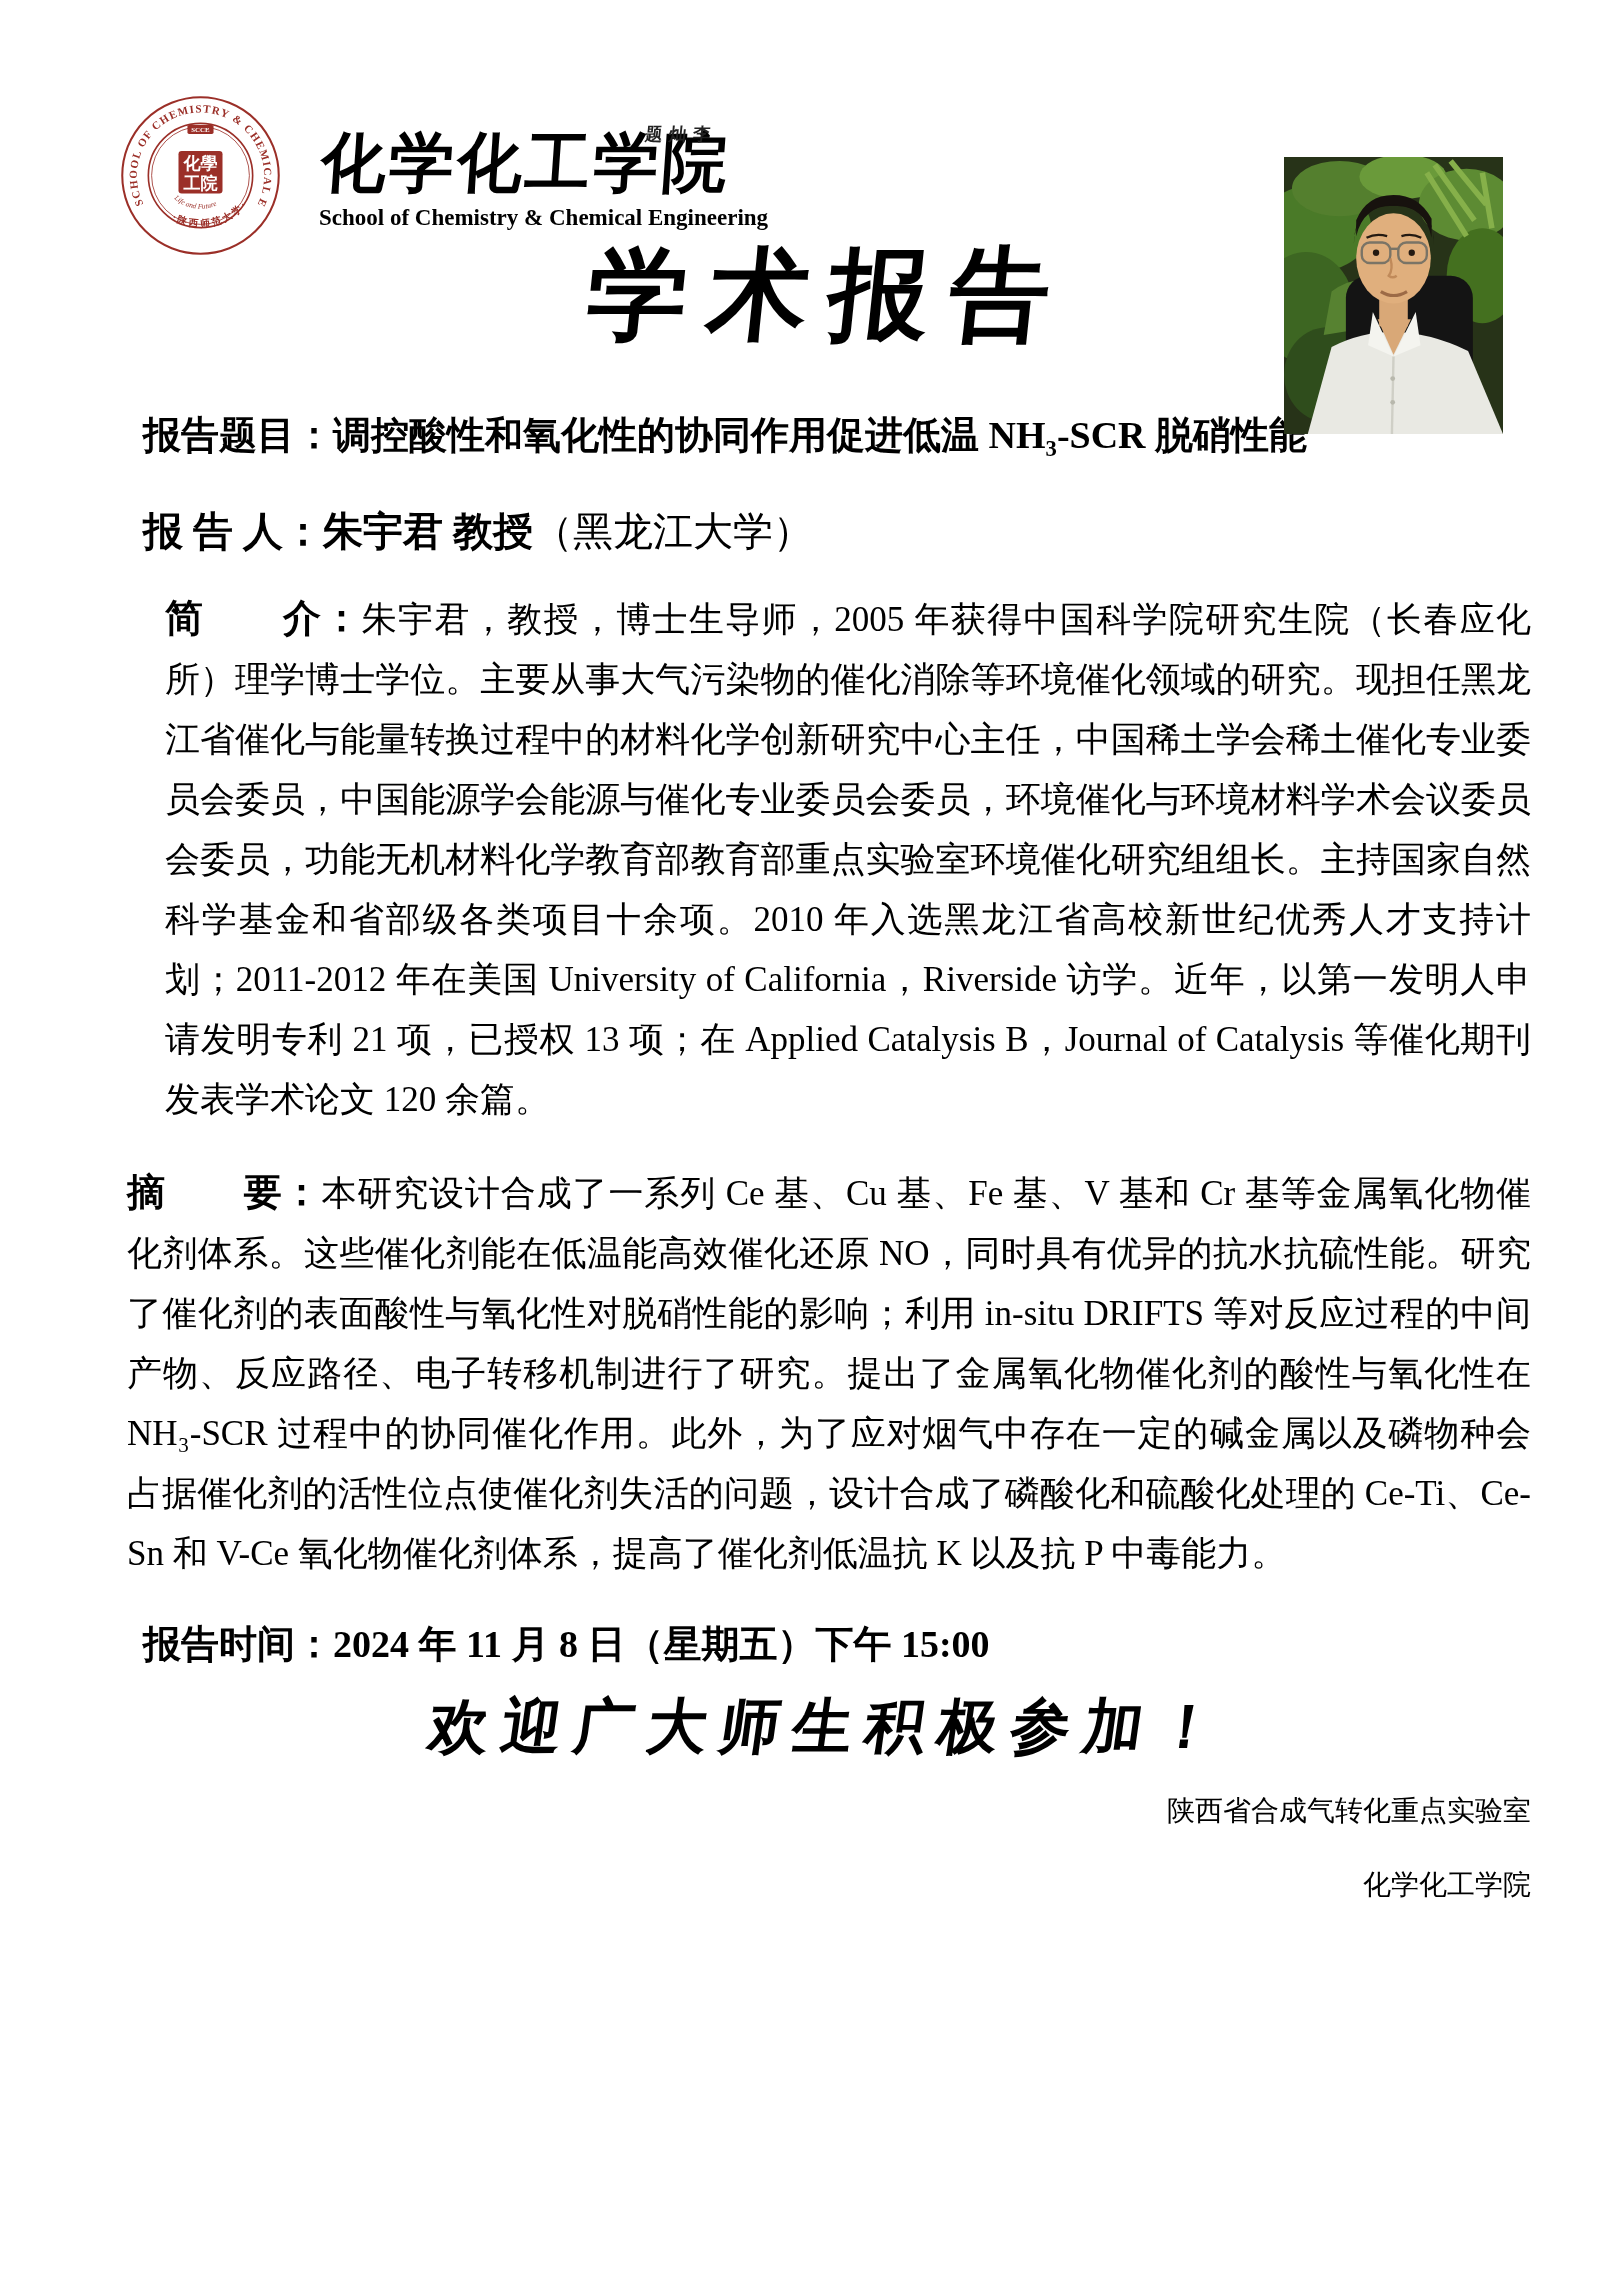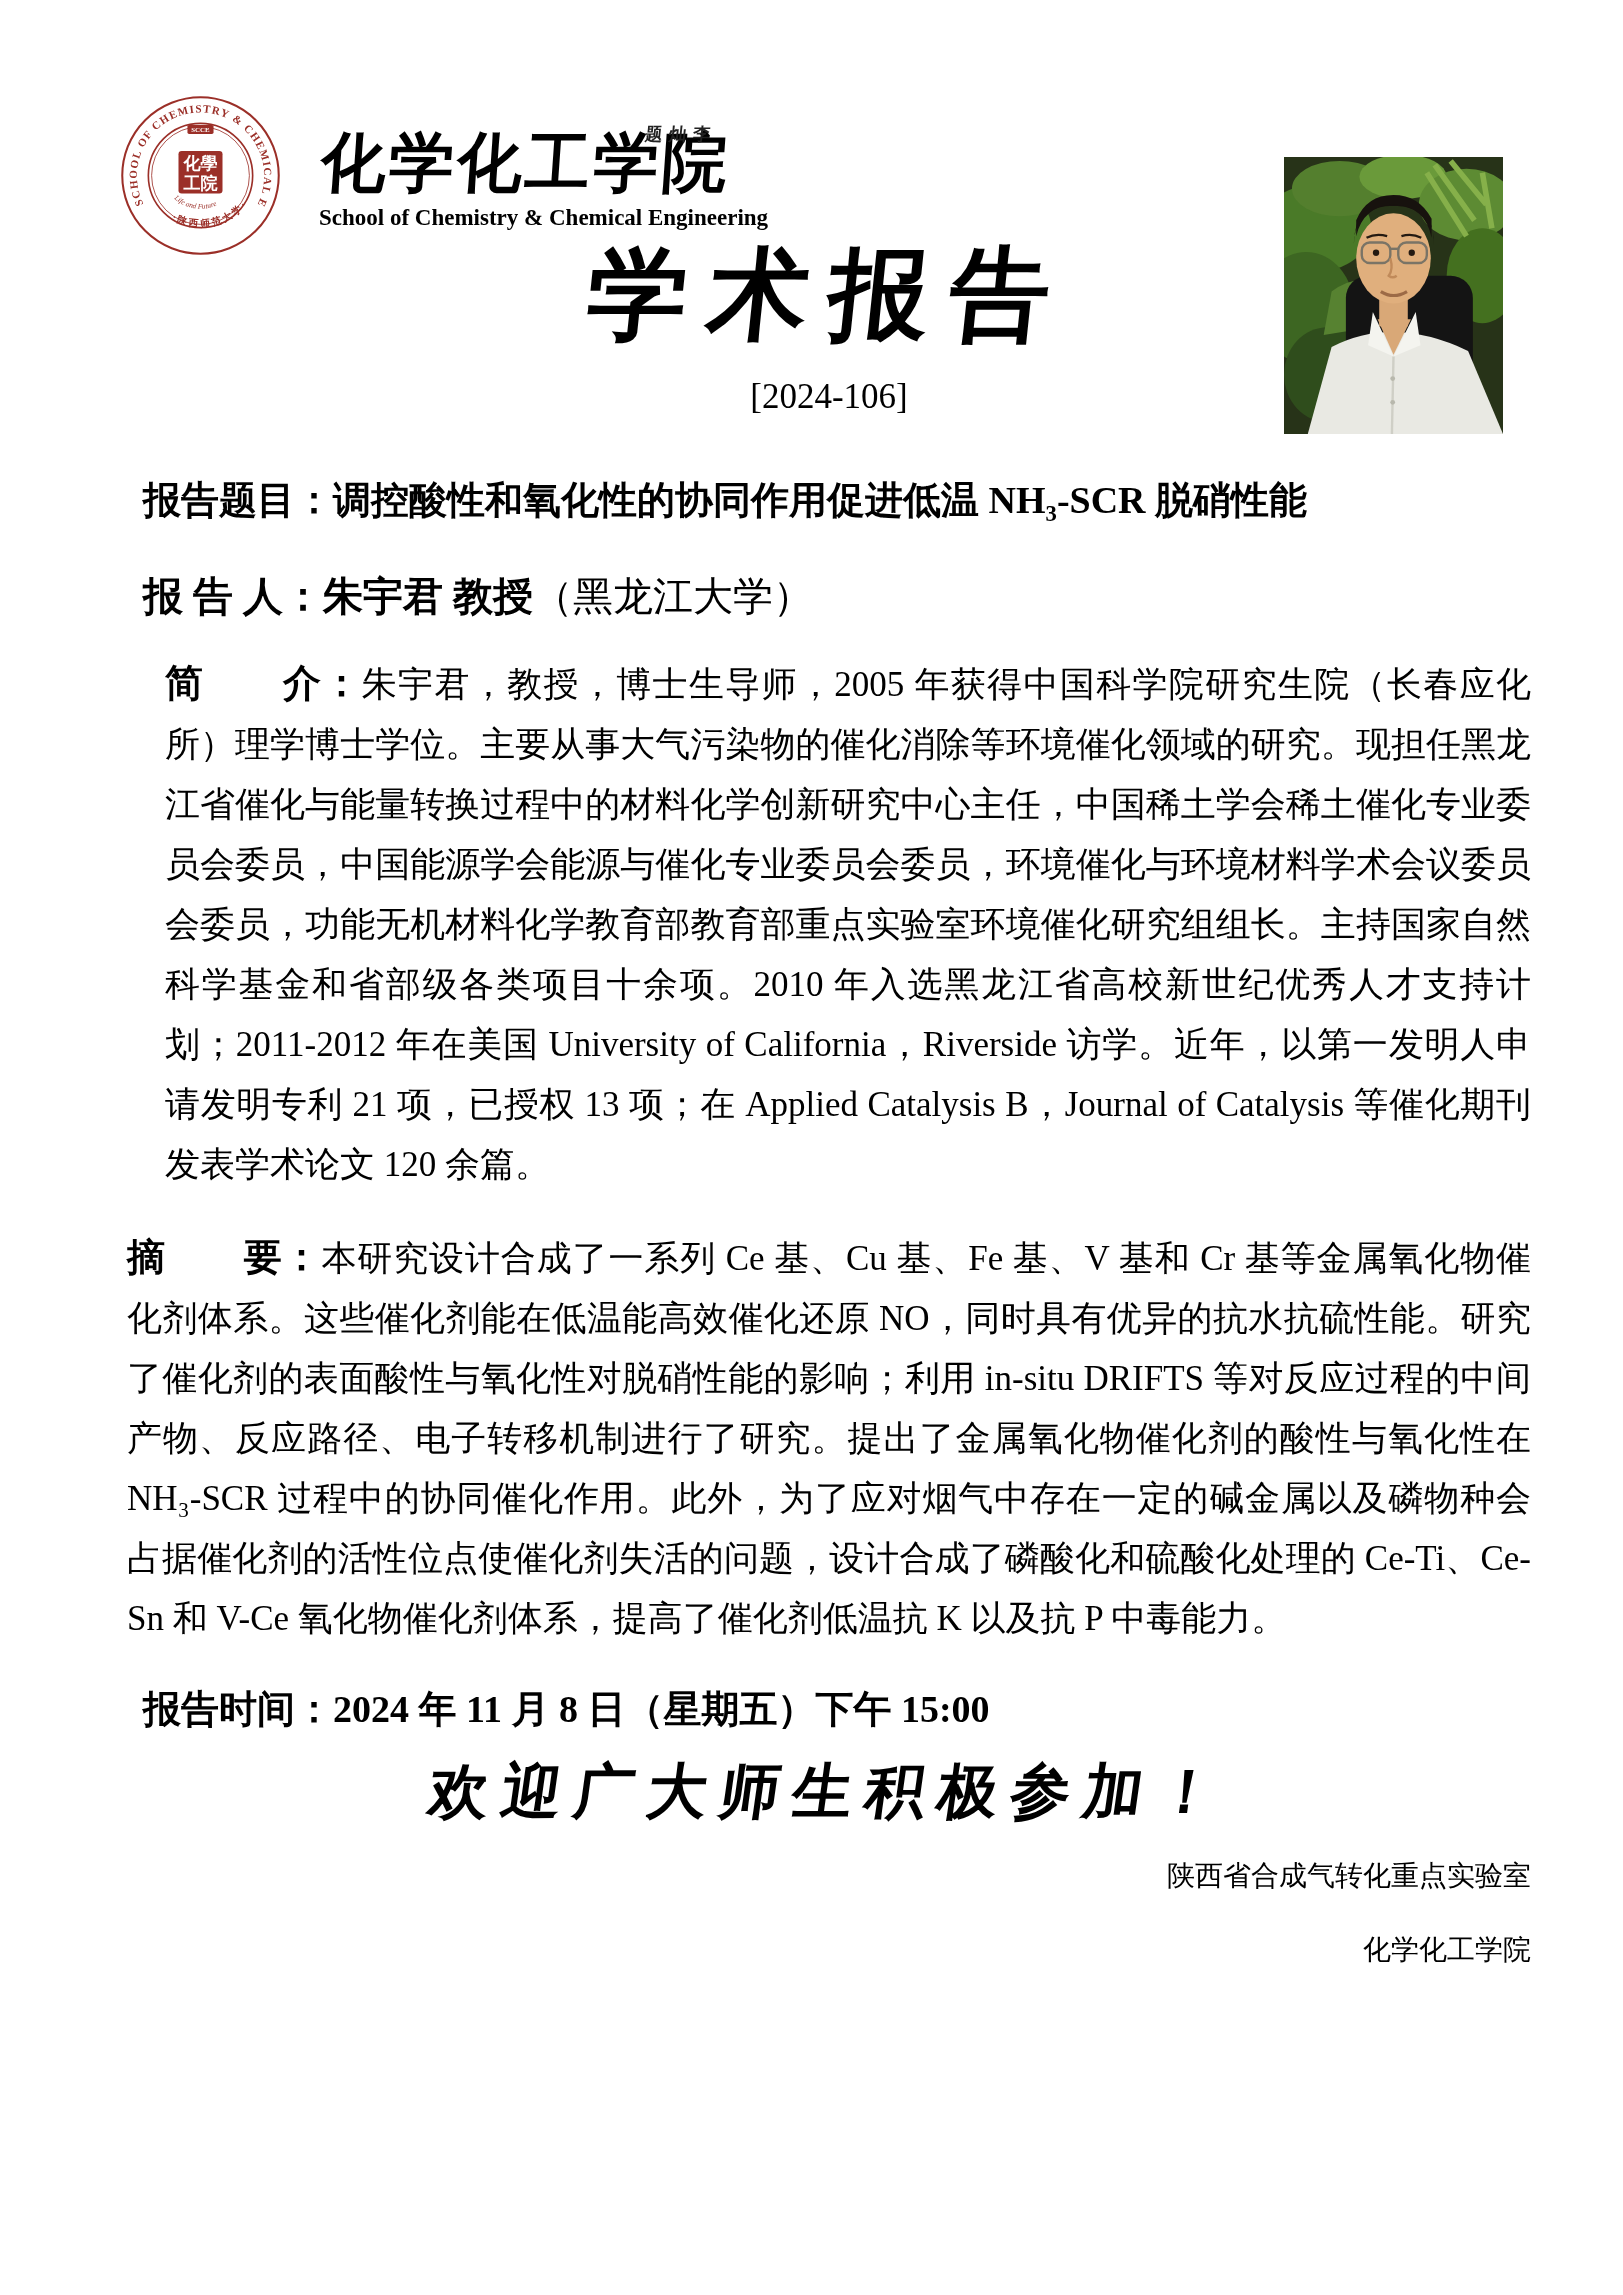--- a/index.html
+++ b/index.html
@@ -136,21 +136,20 @@
       <circle cx="161" cy="121" r="4" fill="#241a12"></circle>
       <path d="M104 102 q12 -6 26 -2 M148 100 q13 -4 25 2" stroke="#241a12" stroke-width="3" fill="none"></path>
       <path d="M134 128 q4 14 -2 22 q5 4 10 0" stroke="#c08a5a" stroke-width="3" fill="none"></path>
       <path d="M122 170 q16 10 33 0" stroke="#9c6a46" stroke-width="4" fill="none"></path>
     </svg>
   </div>
 
   <div class="content">
 
     <div class="doc-title">学术报告</div>
-    <div class="doc-number">[2024-106]</div>
 
     <p class="line-field topic"><span>报告题目：</span><span>调控酸性和氧化性的协同作用促进低温 NH₃-SCR 脱硝性能</span></p>
 
     <p class="line-field speaker"><span>报 告 人：</span><span>朱宇君 教授</span><span class="affil">（黑龙江大学）</span></p>
 
     <p class="para bio"><b class="lbl">简　　介：</b><span>朱宇君，教授，博士生导师，2005 年获得中国科学院研究生院（长春应化所）理学博士学位。主要从事大气污染物的催化消除等环境催化领域的研究。现担任黑龙江省催化与能量转换过程中的材料化学创新研究中心主任，中国稀土学会稀土催化专业委员会委员，中国能源学会能源与催化专业委员会委员，环境催化与环境材料学术会议委员会委员，功能无机材料化学教育部教育部重点实验室环境催化研究组组长。主持国家自然科学基金和省部级各类项目十余项。2010 年入选黑龙江省高校新世纪优秀人才支持计划；2011-2012 年在美国 University of California，Riverside 访学。近年，以第一发明人申请发明专利 21 项，已授权 13 项；在 Applied Catalysis B，Journal of Catalysis 等催化期刊发表学术论文 120 余篇。</span></p>
 
     <p class="para abstract"><b class="lbl">摘　　要：</b><span>本研究设计合成了一系列 Ce 基、Cu 基、Fe 基、V 基和 Cr 基等金属氧化物催化剂体系。这些催化剂能在低温能高效催化还原 NO，同时具有优异的抗水抗硫性能。研究了催化剂的表面酸性与氧化性对脱硝性能的影响；利用 in-situ DRIFTS 等对反应过程的中间产物、反应路径、电子转移机制进行了研究。提出了金属氧化物催化剂的酸性与氧化性在 NH₃-SCR 过程中的协同催化作用。此外，为了应对烟气中存在一定的碱金属以及磷物种会占据催化剂的活性位点使催化剂失活的问题，设计合成了磷酸化和硫酸化处理的 Ce-Ti、Ce-Sn 和 V-Ce 氧化物催化剂体系，提高了催化剂低温抗 K 以及抗 P 中毒能力。</span></p>
 
     <p class="line-field time"><span>报告时间：</span><span>2024 年 11 月 8 日（星期五）下午 15:00</span></p>

